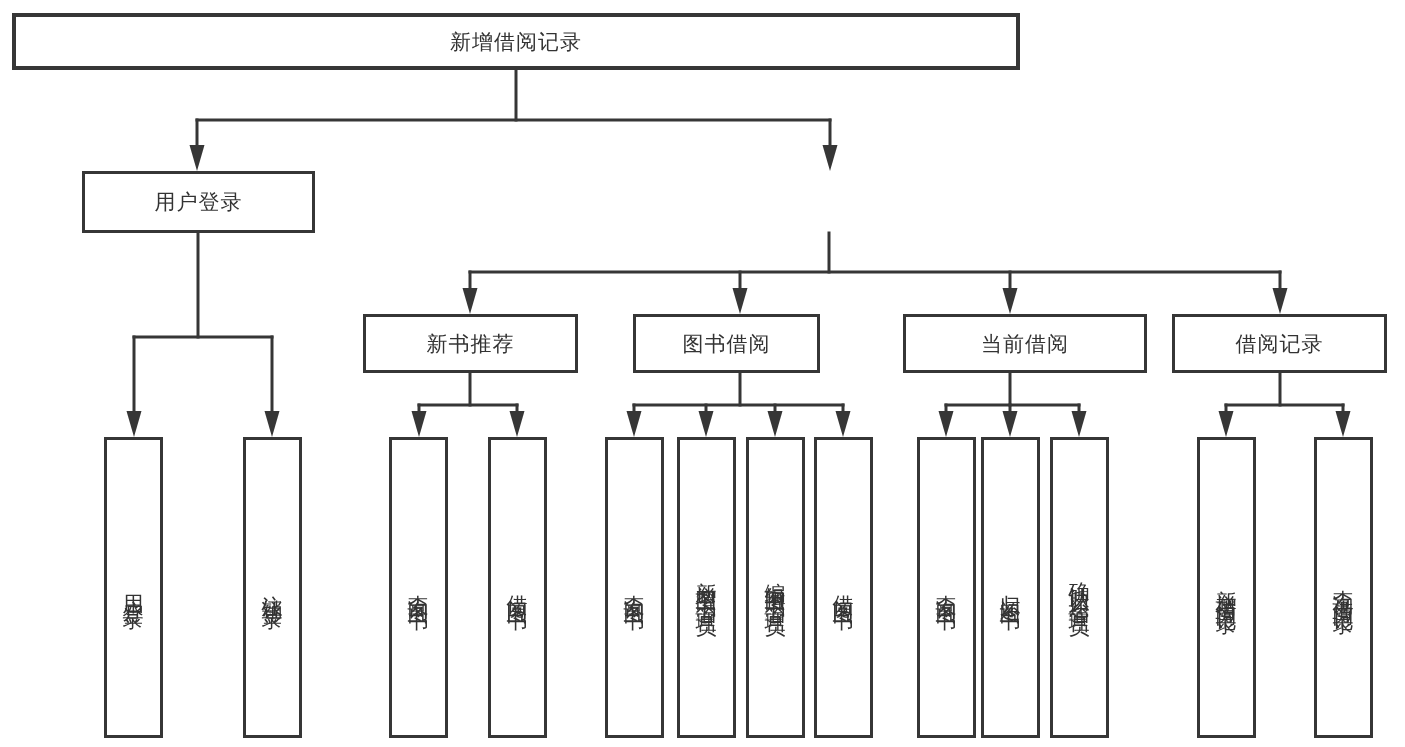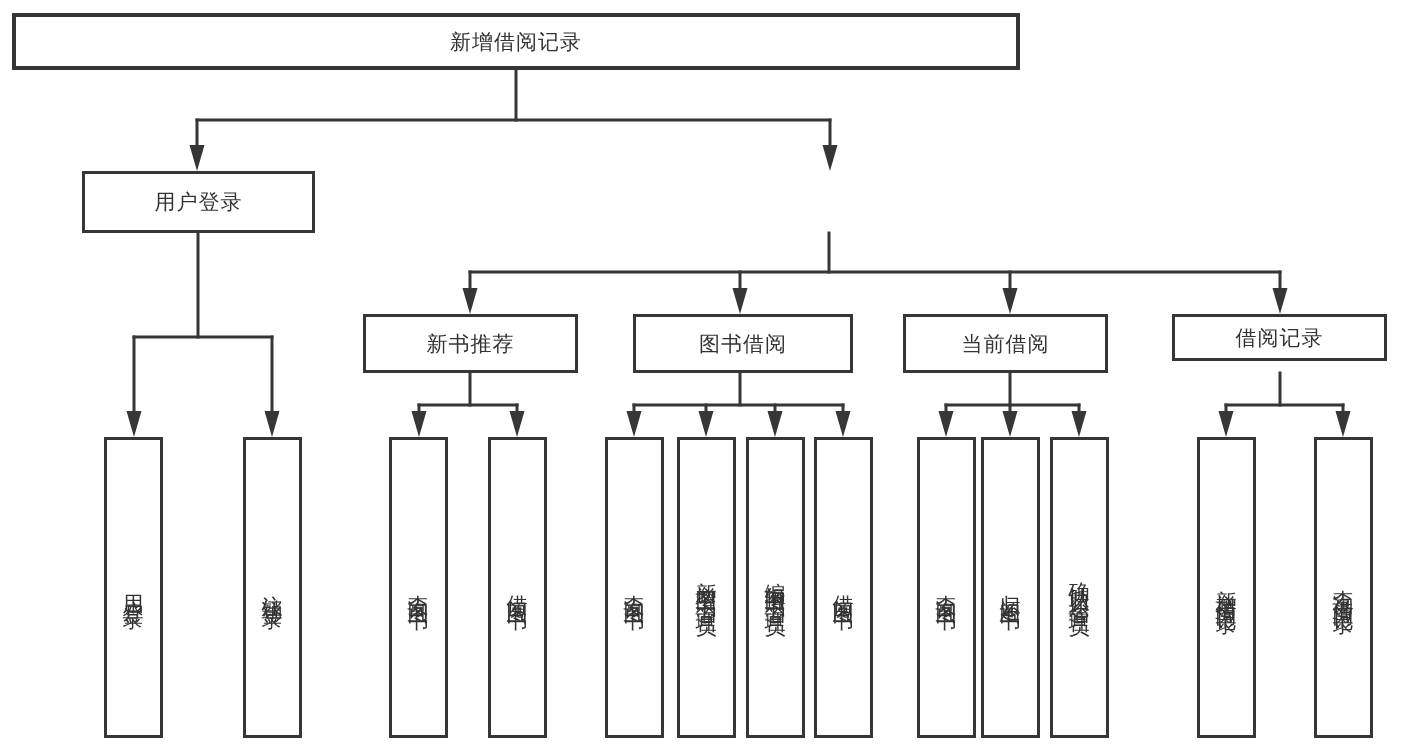--- a/index.html
+++ b/index.html
@@ -149,23 +149,23 @@
       <line x1="1343" y1="405" x2="1343" y2="426"></line>
       <polygon points="1343,437 1335.5,411 1350.5,411"></polygon>
     </g>
   </svg>
 
   <div class="box hbox root" style="left:12px; top:13px; width:1008px; height:57px;">新增借阅记录</div>
 
   <div class="box hbox" style="left:82px; top:171px; width:233px; height:62px;">用户登录</div>
 
   <div class="box hbox" style="left:363px; top:314px; width:215px; height:59px;">新书推荐</div>
-  <div class="box hbox" style="left:633px; top:314px; width:220px; height:59px;">图书借阅</div>
-  <div class="box hbox" style="left:903px; top:314px; width:205px; height:59px;">当前借阅</div>
-  <div class="box hbox" style="left:1172px; top:314px; width:215px; height:47px;">借阅记录</div>
+  <div class="box hbox" style="left:633px; top:314px; width:187px; height:59px;">图书借阅</div>
+  <div class="box hbox" style="left:903px; top:314px; width:244px; height:59px;">当前借阅</div>
+  <div class="box hbox" style="left:1172px; top:314px; width:215px; height:59px;">借阅记录</div>
 
   <div class="box vbox" style="left:104px; top:437px; width:59px; height:301px;">用户登录</div>
   <div class="box vbox" style="left:243px; top:437px; width:59px; height:301px;">注销登录</div>
 
   <div class="box vbox" style="left:389px; top:437px; width:59px; height:301px;">查询图书</div>
   <div class="box vbox" style="left:488px; top:437px; width:59px; height:301px;">借阅图书</div>
 
   <div class="box vbox" style="left:605px; top:437px; width:59px; height:301px;">查询图书</div>
   <div class="box vbox" style="left:677px; top:437px; width:59px; height:301px;">新增图书（管理员）</div>
   <div class="box vbox" style="left:746px; top:437px; width:59px; height:301px;">编辑图书（管理员）</div>

